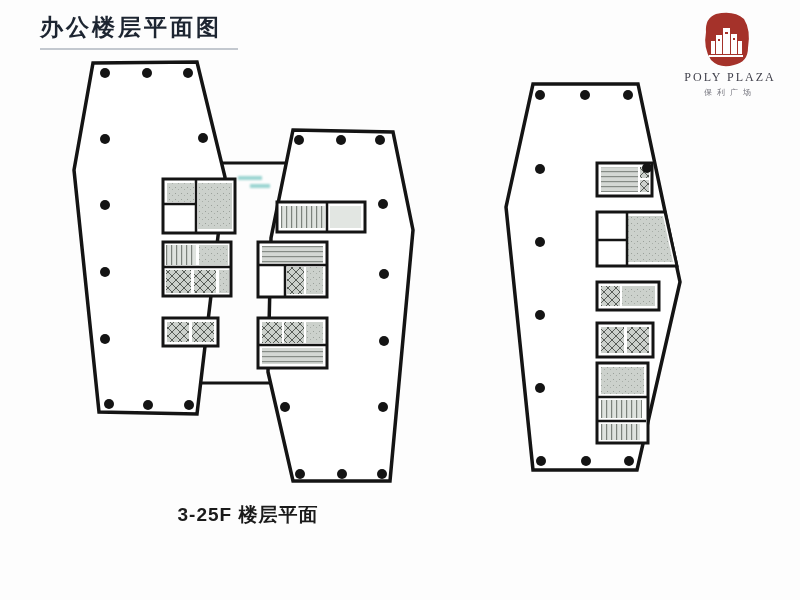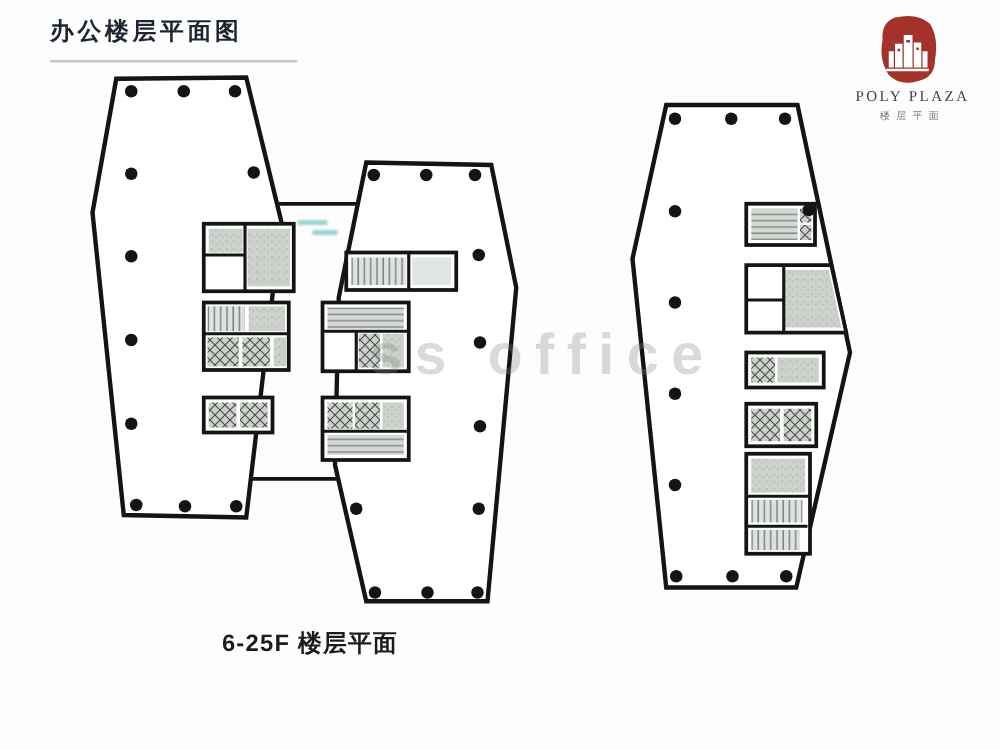--- a/index.html
+++ b/index.html
@@ -6,21 +6,21 @@
   html,body { width:800px; height:600px; }
   body { font-family:"Liberation Sans", sans-serif; background:#ffffff; }
   #stage {
     position:relative; width:800px; height:600px;
     background:#fdfdfd; overflow:hidden;
   }
   
   .page-title {
     position:absolute; left:40px; top:12px;
     font-family:"Liberation Serif","DejaVu Serif",serif;
-    font-size:19px; font-weight:bold; letter-spacing:3px;
+    font-size:23px; font-weight:bold; letter-spacing:3px;
     color:#1d2531; white-space:nowrap;
   }
   .title-underline {
     position:absolute; left:40px; top:48px; width:198px; height:2px;
     background:#c3c8cf;
   }
   
   .logo { position:absolute; left:660px; top:8px; width:140px; height:92px; }
   .logo svg { position:absolute; left:42px; top:2px; }
   .logo-en {
@@ -71,21 +71,21 @@
         <rect x="21" y="18" width="7" height="26"></rect>
         <rect x="29" y="24" width="6" height="20"></rect>
         <rect x="36" y="31" width="4" height="13"></rect>
         <rect x="7" y="45" width="34" height="2"></rect>
         <rect x="23" y="22" width="3" height="2" fill="#a5322a"></rect>
         <rect x="16" y="29" width="2" height="2" fill="#a5322a"></rect>
         <rect x="31" y="28" width="2" height="2" fill="#a5322a"></rect>
       </g>
     </svg>
     <div class="logo-en">POLY PLAZA</div>
-    <div class="logo-cn">楼层平面</div>
+    <div class="logo-cn">保利广场</div>
   </div>
 
   <svg id="plan-svg" width="800" height="600" viewBox="0 0 800 600">
     <defs>
       <pattern id="stip" width="6" height="6" patternUnits="userSpaceOnUse">
         <rect width="6" height="6" fill="#ccd1cc"></rect>
         <rect x="1" y="1" width="1" height="1" fill="#9aa09a"></rect>
         <rect x="4" y="3" width="1" height="1" fill="#a8aea8"></rect>
       </pattern>
       <pattern id="xh" width="8" height="8" patternUnits="userSpaceOnUse">
@@ -233,20 +233,19 @@
           <circle cx="540" cy="315" r="5"></circle>
           <circle cx="540" cy="388" r="5"></circle>
         <circle cx="541" cy="461" r="5"></circle>
           <circle cx="586" cy="461" r="5"></circle>
           <circle cx="629" cy="461" r="5"></circle>
         <circle cx="647" cy="168" r="5"></circle>
       </g>
     </g>
   </svg>
 
-  <div class="watermark">ss office</div>
 
   <div class="core-note a"></div>
   <div class="core-note b"></div>
 
-  <div class="plan-label left">6-25F 楼层平面</div>
+  <div class="plan-label left">3-25F 楼层平面</div>
 
 </div>
 
 </body></html>

